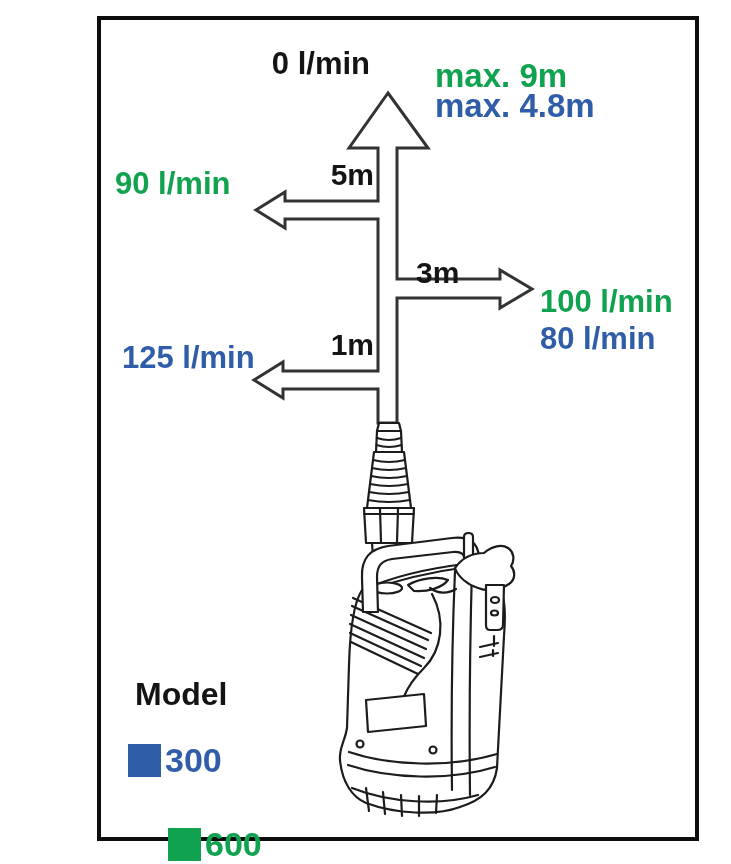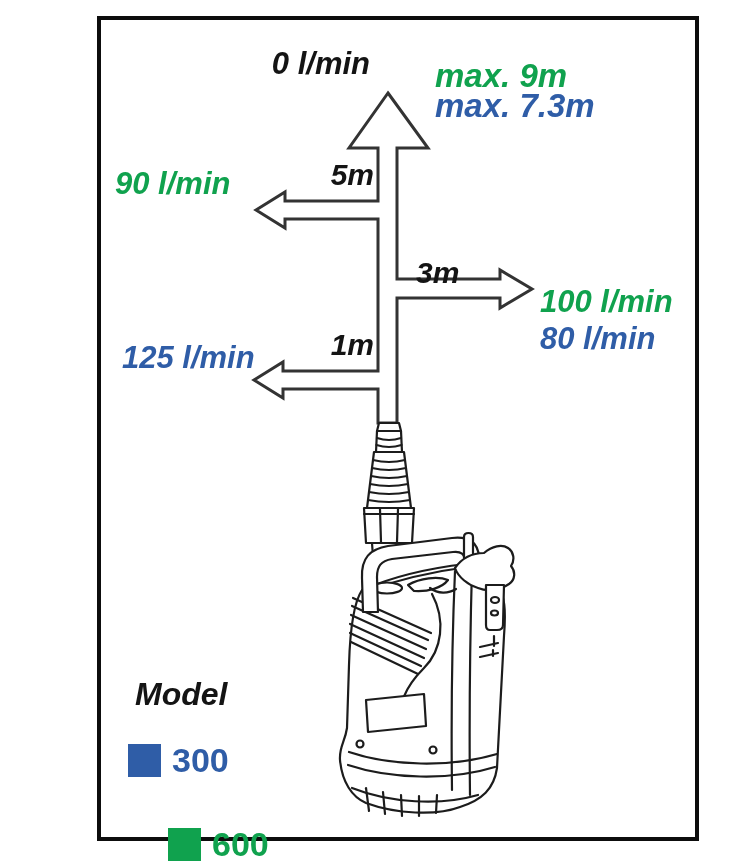--- a/index.html
+++ b/index.html
@@ -17,33 +17,32 @@
     box-sizing:border-box;
     background:#ffffff;
   }
   svg.art{position:absolute;left:0;top:0;width:731px;height:864px;}
   .lbl{
     position:absolute;
     font-weight:700;
     white-space:nowrap;
     color:var(--ink);
     letter-spacing:0;
-    font-style:italic;
   }
   .flows{font-size:31px;line-height:37px;}
   .maxblock{font-size:33px;line-height:30px;}
   .hlabel{font-size:30px;}
   .right{text-align:right;}
   .green{color:var(--green);}
   .blue{color:var(--blue);}
   .zero{font-size:31px;}
   .legend-title{font-size:32px;}
   .legend-row{
     position:absolute;left:128px;
-    display:flex;align-items:center;gap:11px;
+    display:flex;align-items:center;gap:4px;
   }
   .swatch{width:33px;height:33px;flex:0 0 auto;}
   .legend-label{font-weight:700;font-size:34px;line-height:34px;}
 </style>
 </head>
 <body>
 
 <div class="canvas">
 
   <div class="frame"></div>
@@ -163,21 +162,21 @@
         <path d="M 419,796 L 419,816"></path>
         <path d="M 437,795 L 436,813"></path>
       </g>
     </g>
   </svg>
 
   <div class="lbl zero right" style="left:220px;top:46px;width:150px;">0 l/min</div>
 
   <div class="lbl maxblock" style="left:435px;top:61px;">
     <div class="green">max. 9m</div>
-    <div class="blue">max. 7.3m</div>
+    <div class="blue">max. 4.8m</div>
   </div>
 
   <div class="lbl hlabel right" style="left:294px;top:158px;width:80px;">5m</div>
   <div class="lbl flows" style="left:115px;top:165px;">
     <div class="green">90 l/min</div>
   </div>
 
   <div class="lbl hlabel" style="left:416px;top:238px;margin-top:18px;">3m</div>
   <div class="lbl flows" style="left:540px;top:239px;margin-top:44px;">
     <div class="green">100 l/min</div>

